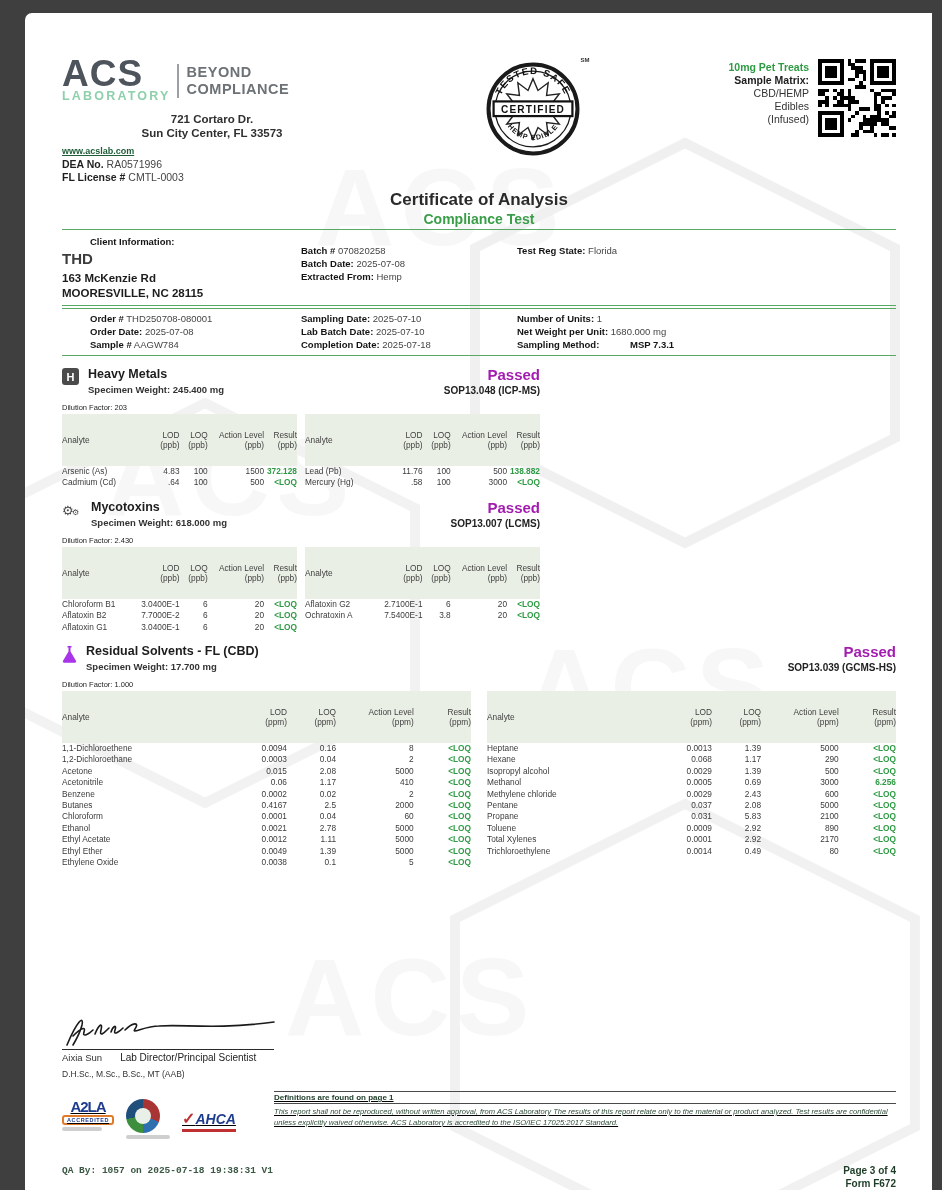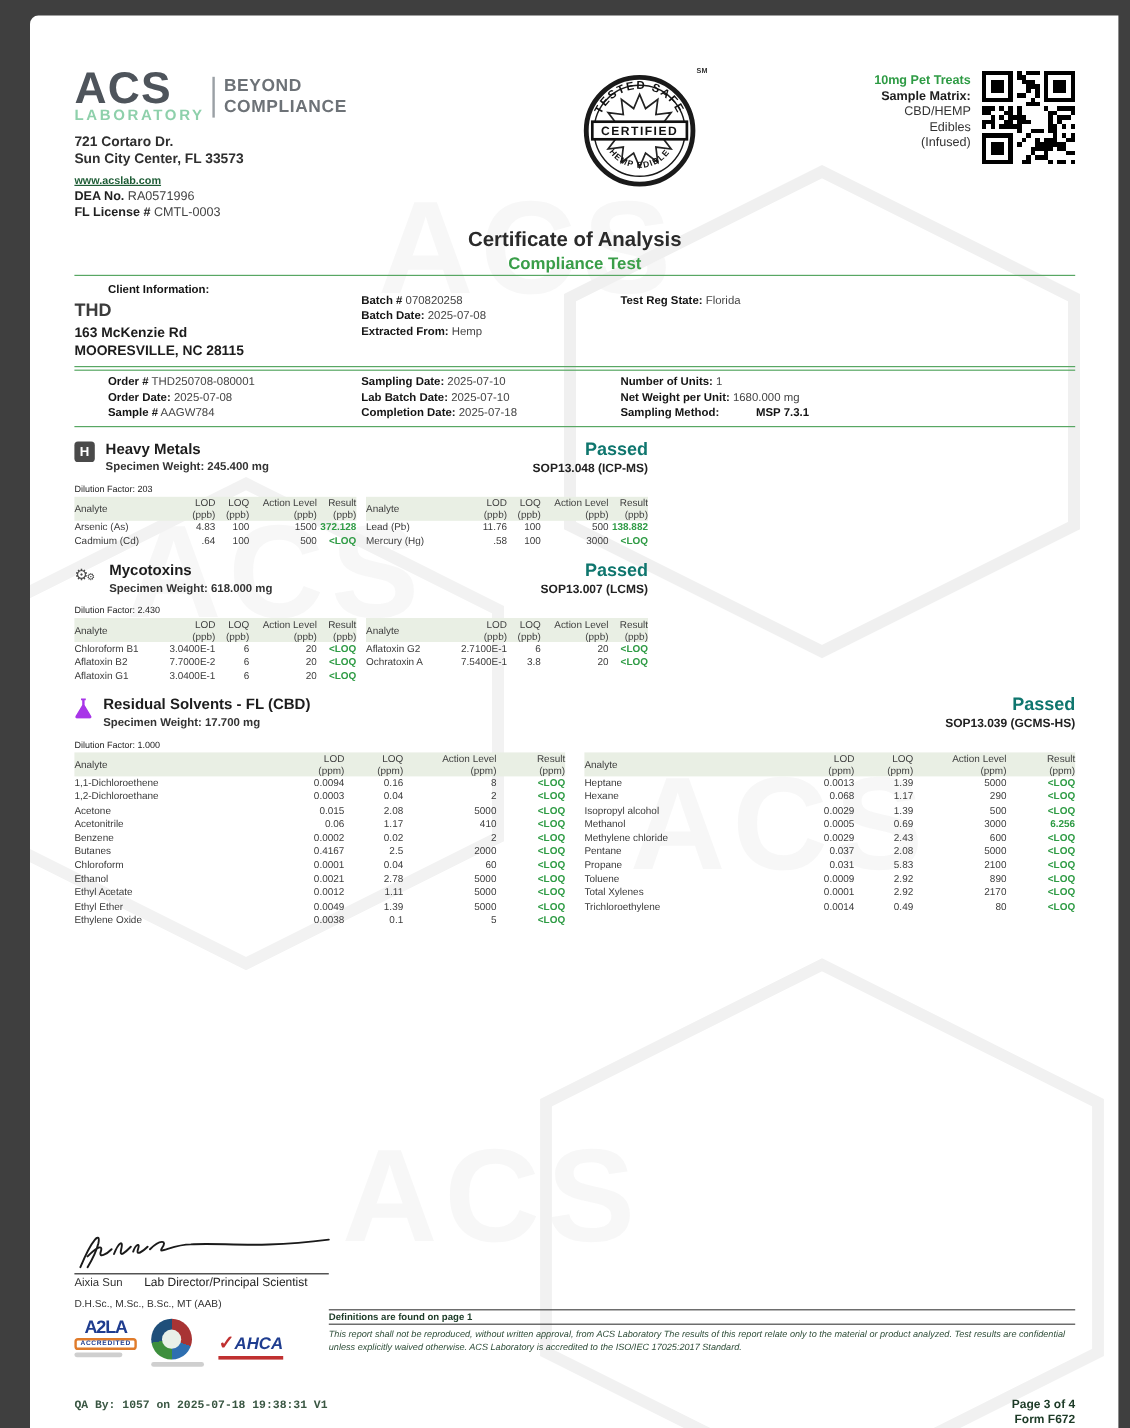--- a/index.html
+++ b/index.html
@@ -12,21 +12,21 @@
   .content{position:relative;z-index:1;display:flex;flex-direction:column;height:100%;}
 
   
   .hdr{display:flex;align-items:flex-start;}
   .hdr-left{width:300px;}
   .logo-row{display:flex;align-items:center;}
   .logo-acs{font-size:37px;font-weight:bold;color:#4e545b;line-height:30px;letter-spacing:1px;}
   .logo-lab{font-size:12.5px;font-weight:bold;color:#8ed0ab;letter-spacing:2.2px;}
   .logo-div{width:2px;height:34px;background:#9aa0a5;margin:0 8px 0 6px;}
   .logo-tag{font-size:14.5px;color:#6d7277;font-weight:bold;line-height:17px;letter-spacing:.5px;}
-  .addr{margin-top:9px;font-size:11.5px;font-weight:bold;color:#2f2f2f;line-height:14px;}
+  .addr{margin-top:9px;font-size:11.5px;font-weight:bold;color:#2f2f2f;line-height:14px;text-align:center;}
   .site{font-size:9px;font-weight:bold;color:#1d5c35;text-decoration:underline;margin:2px 0 1px;display:inline-block;}
   .lic{font-size:10.5px;line-height:13px;color:#444;}
   .lic b{color:#1f1f1f;}
   .hdr-mid{flex:1;display:flex;justify-content:center;padding-top:2px;position:relative;}
   .seal-sm{position:absolute;top:-2px;margin-left:104px;font-size:6px;font-weight:bold;color:#333;}
   .hdr-right{display:flex;align-items:flex-start;gap:9px;}
   .prod{width:105px;text-align:right;font-size:10.5px;line-height:13px;color:#333;padding-top:2px;}
   .prod-name{color:#2e9b44;font-weight:bold;}
   .prod-label{font-weight:bold;color:#1d1d1d;}
 
@@ -50,49 +50,49 @@
   .sec-head{display:flex;justify-content:space-between;align-items:flex-start;margin-top:11px;}
   .sec-head.narrow{width:478px;}
   .sec-left{display:flex;gap:9px;}
   .sec-icon-h{width:17px;height:17px;background:#4a4a4a;border-radius:3px;color:#fff;font-weight:bold;
               font-size:11px;display:flex;align-items:center;justify-content:center;margin-top:1px;}
   .sec-icon-g{color:#4a4a4a;font-family:"DejaVu Sans",sans-serif;position:relative;width:20px;margin-top:0px;}
   .g1{font-size:13px;} .g2{font-size:8px;position:absolute;left:10px;top:8px;}
   .sec-title{font-size:12.5px;font-weight:bold;color:#1d1d1d;line-height:14px;}
   .sec-spec{font-size:9.5px;font-weight:bold;color:#333;margin-top:3px;}
   .sec-right{text-align:right;}
-  .passed{font-size:15px;font-weight:bold;color:#0f766e;line-height:15px;}
+  .passed{font-size:15px;font-weight:bold;color:#a21caf;line-height:15px;}
   .sop{font-size:10px;font-weight:bold;color:#222;margin-top:3px;}
   .dilution{font-size:7.5px;font-weight:normal;color:#222;margin:7px 0 2px;}
 
   
   .pair{display:flex;gap:8px;}
   .pair.narrow{width:478px;}
   .pair.wide{width:100%;gap:16px;}
   .tbl{flex:1;font-size:8.3px;color:#3b3b3b;}
-  .thead{display:flex;background:#e9efe4;align-items:center;padding:0 0;}
+  .thead{display:flex;background:#e9efe4;align-items:center;padding:16px 0;justify-content:flex-end;}
   .th{font-size:8.3px;color:#3f3f3f;}
   .th .u{display:block;}
   .trow{display:flex;line-height:11.4px;}
   .td{white-space:nowrap;overflow:hidden;}
   .tbl .c0{text-align:left;}
   .tbl .c1,.tbl .c2,.tbl .c3,.tbl .c4{text-align:right;}
   .tn .c0{width:30%;} .tn .c1{width:20%;} .tn .c2{width:12%;} .tn .c3{width:24%;} .tn .c4{width:14%;}
   .tw .c0{width:40%;} .tw .c1{width:15%;} .tw .c2{width:12%;} .tw .c3{width:19%;} .tw .c4{width:14%;}
   .td.c4{color:#2e9b44;font-weight:bold;}
 
   
   .spacer{flex:1;}
   .sig-wrap{width:320px;}
   .sig-line{width:212px;border-bottom:1.2px solid #2a2a2a;margin-top:-6px;}
   .sig-names{display:flex;gap:18px;align-items:baseline;margin-top:2px;}
   .sig-name{font-size:9.5px;color:#333;}
   .sig-role{font-size:10px;color:#222;}
   .sig-creds{font-size:8.5px;color:#333;margin-top:6px;}
-  .foot-cols{display:flex;}
+  .foot-cols{display:flex;margin-top:12px;text-decoration:underline;}
   .badges{width:212px;display:flex;align-items:flex-start;gap:12px;padding-top:8px;}
   .badge-a2la{text-align:center;}
   .a2la-mark{font-size:15px;font-weight:bold;color:#1f3d8f;letter-spacing:-1px;line-height:16px;}
   .a2la-box{border:2px solid #e07b2a;border-radius:3px;padding:0 3px;font-size:5.5px;font-weight:bold;color:#1f3d8f;letter-spacing:.6px;}
   .tiny-bar{height:4px;background:#cfcfcf;margin-top:2px;border-radius:2px;}
   .badge-round{width:34px;height:34px;border-radius:50%;
      background:conic-gradient(#a83434 0 110deg,#2e6fb0 110deg 180deg,#3d8f3d 180deg 260deg,#1f4f7a 260deg 360deg);
      position:relative;}
   .badge-round::after{content:"";position:absolute;inset:9px;border-radius:50%;background:#e8f0e8;}
   .badge-ahca{padding-top:10px;text-align:center;}

